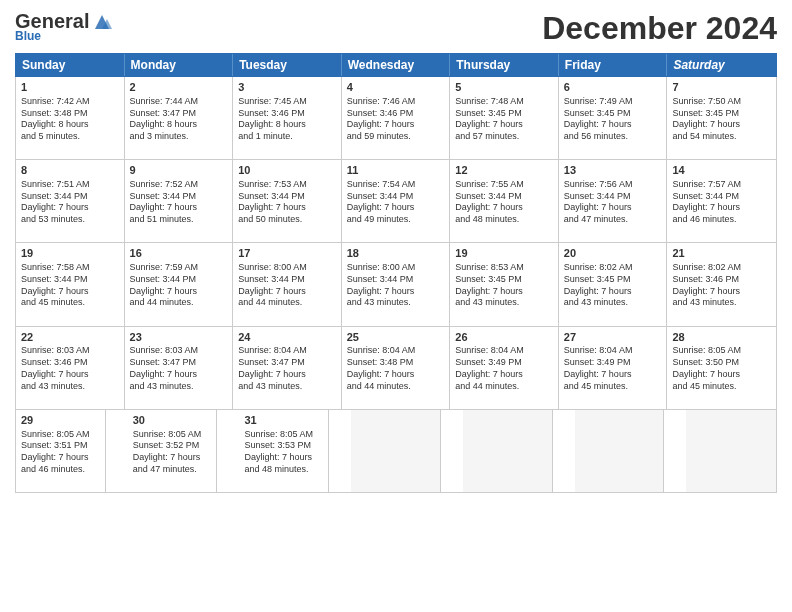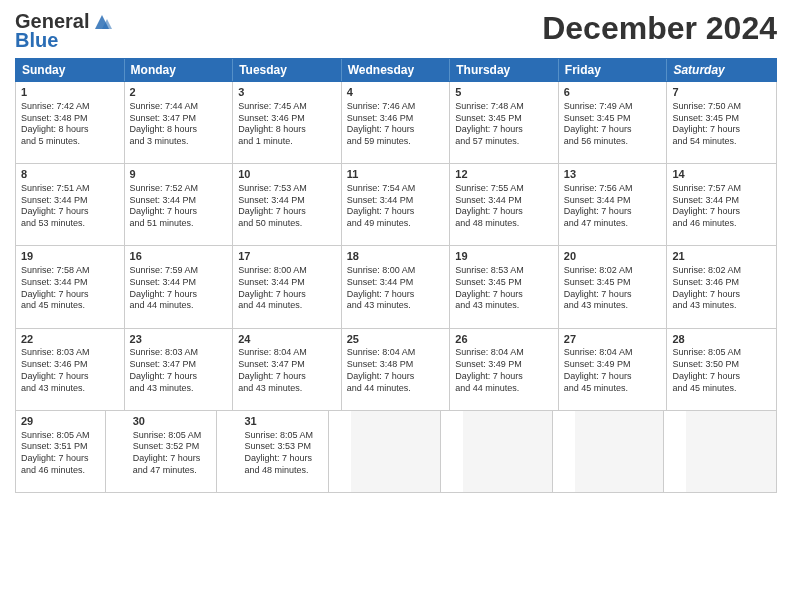--- a/index.html
+++ b/index.html
@@ -105,21 +105,21 @@
 <div class="page">
   <div class="header">
     <div class="logo">
       <div style="display:flex; align-items:center; gap:2px;">
         <span style="font-size:20px; font-weight:bold; color:#333;">General</span>
         <svg width="22" height="22" viewBox="0 0 22 22">
           <polygon points="4,18 11,4 18,18" fill="#2a6db5" opacity="0.85"></polygon>
           <polygon points="11,18 16,8 21,18" fill="#2a6db5" opacity="0.55"></polygon>
         </svg>
       </div>
-      <span style="font-size:20px; font-weight:bold; color:#2a6db5; margin-top:-4px;">Blue</span>
+      <span style="font-size:12px; font-weight:bold; color:#2a6db5; margin-top:-4px;">Blue</span>
     </div>
     <div class="title-section">
       <div class="main-title">December 2024</div>
     </div>
   </div>
 
   <div class="calendar">
     <div class="cal-header-row" id="cal-header">
         <div class="cal-header-cell">Sunday</div>
         <div class="cal-header-cell">Monday</div>

